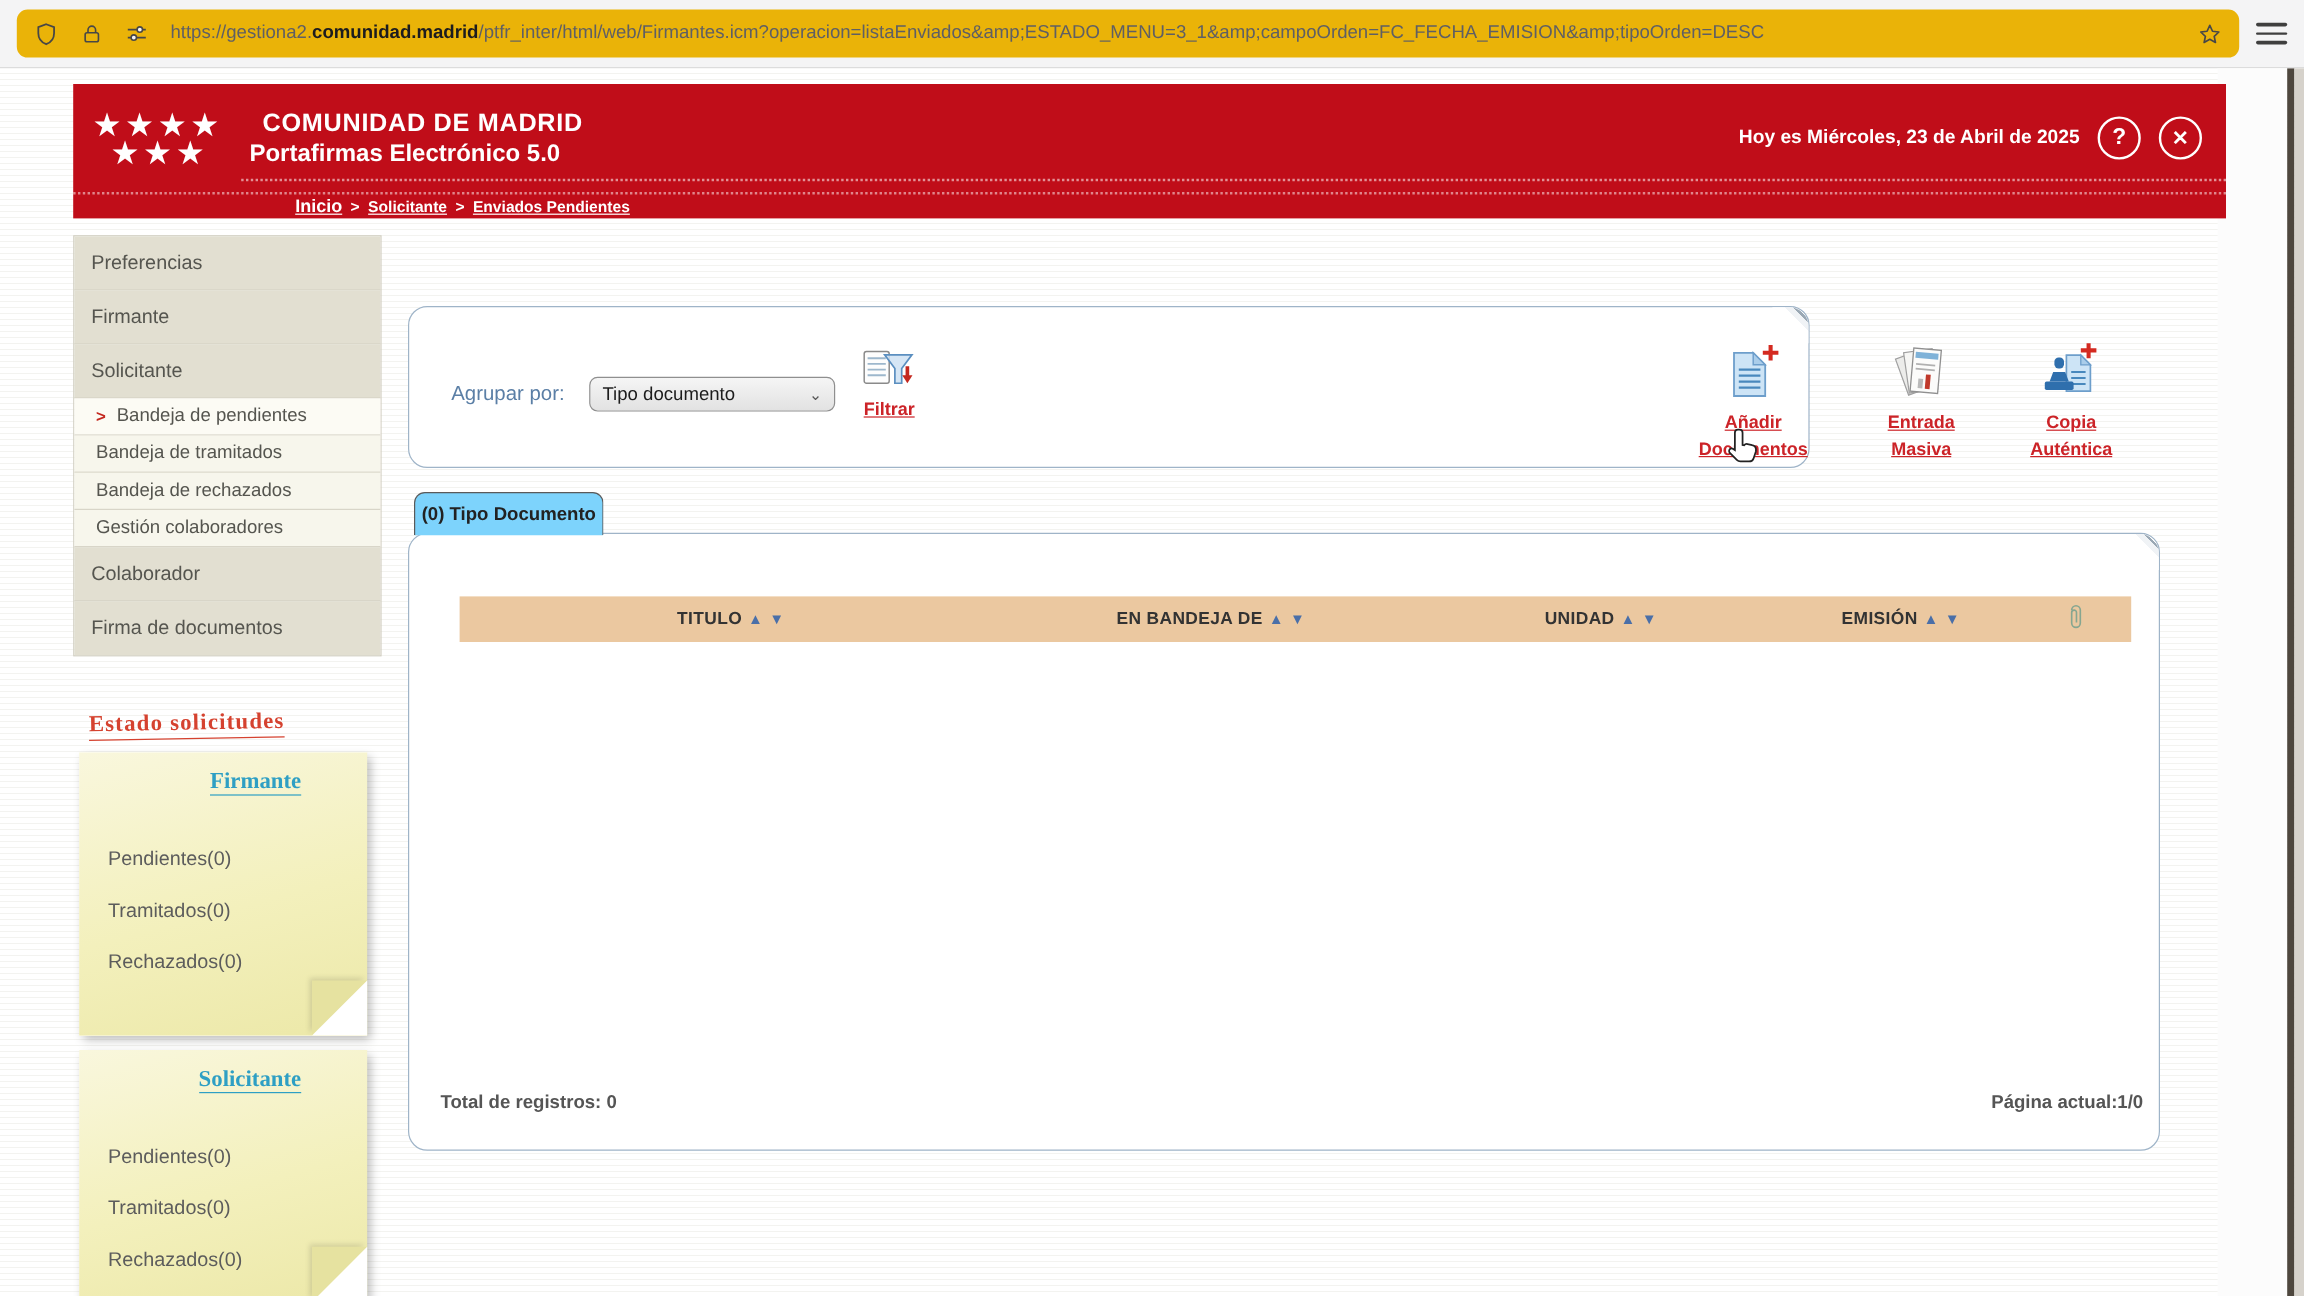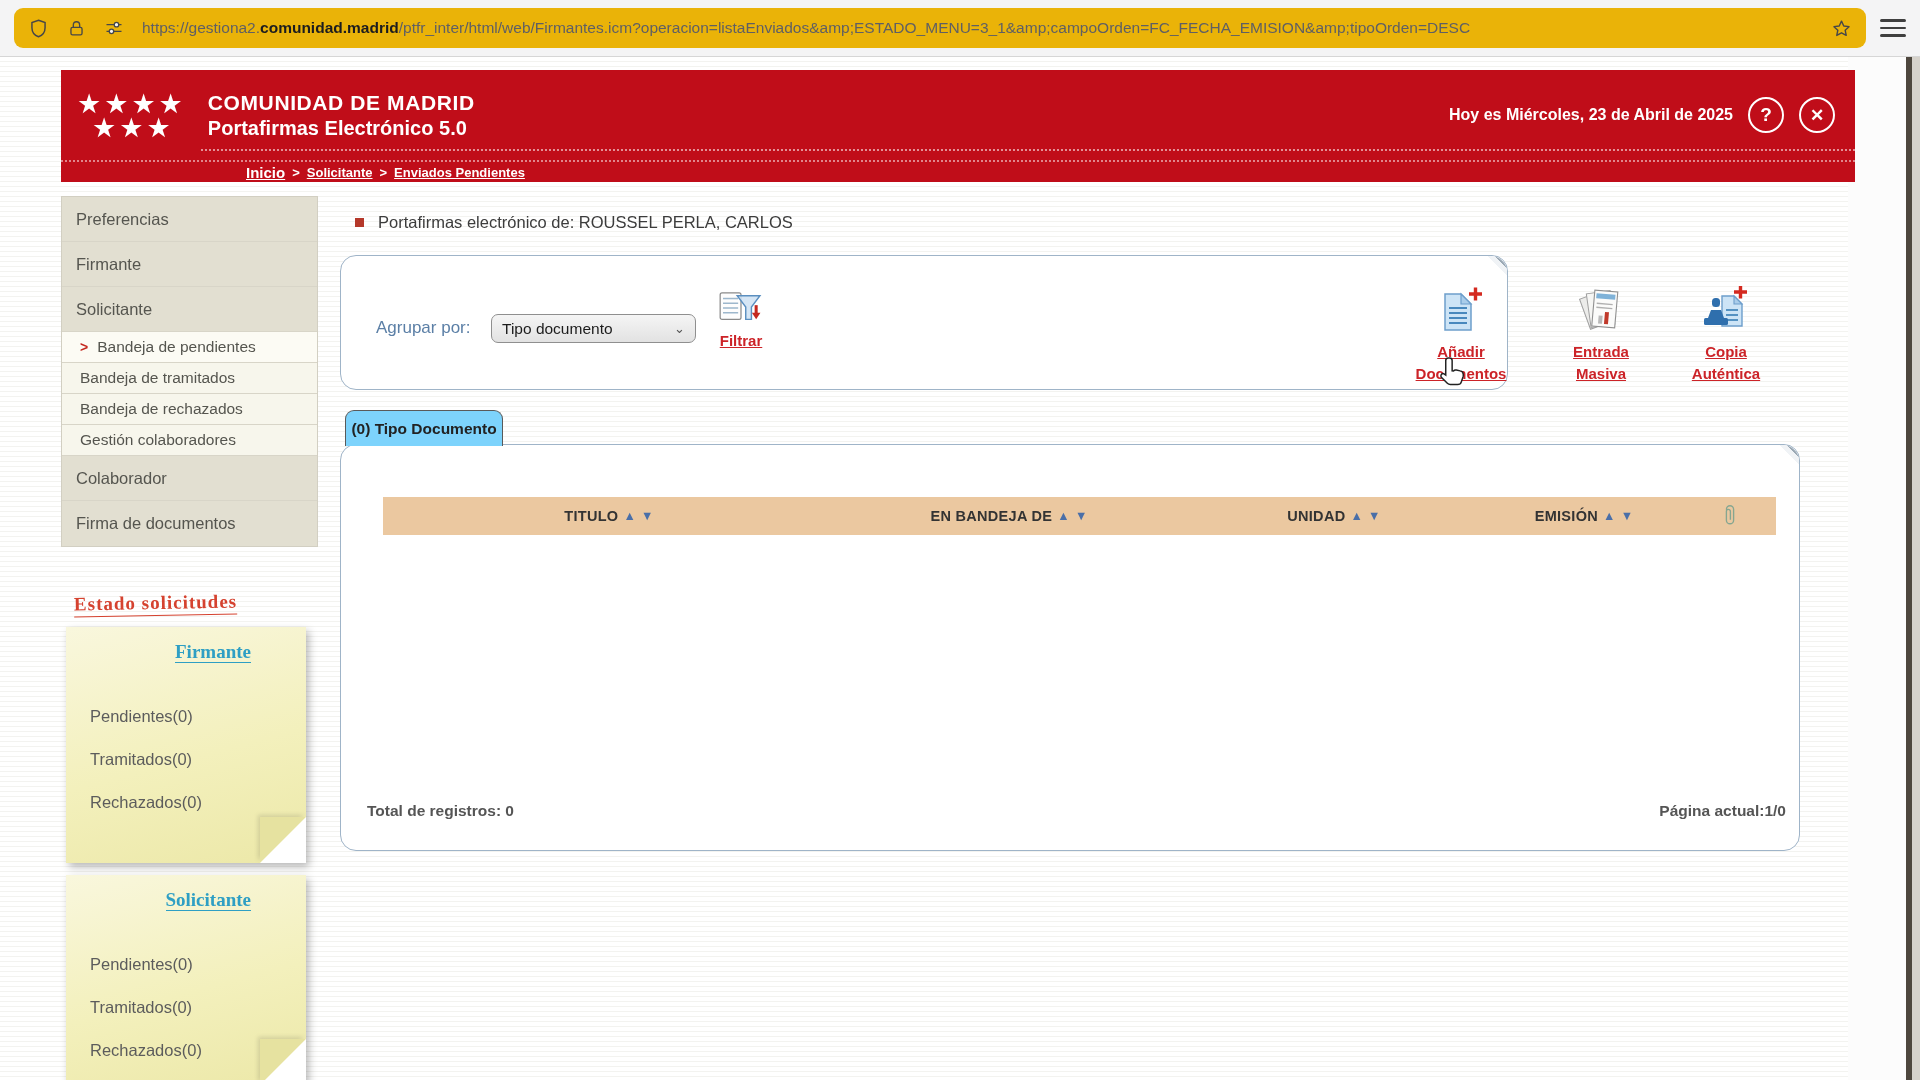--- a/index.html
+++ b/index.html
@@ -27,21 +27,21 @@
   .win-edge-dark { position:absolute; left:1906px; top:57px; width:6px; height:1023px; background:#4e473e; }
   .win-edge-light { position:absolute; left:1912px; top:57px; width:8px; height:1023px; background:#d6d2cb; }
 
   
   .app-header { position:absolute; left:61px; top:70px; width:1794px; }
   .header-main { height:90px; background:#c00d19; display:flex; align-items:center; position:relative; }
   .logo { margin-left:16px; color:#fff; text-align:left; }
   .logo .row1 { font-size:27px; letter-spacing:3px; line-height:26px; }
   .logo .row2 { font-size:27px; letter-spacing:3px; line-height:22px; padding-left:15px; }
   .title-block { margin-left:22px; color:#fff; }
-  .org-name { font-size:21px; font-weight:700; letter-spacing:.6px; }
+  .org-name { font-size:21px; font-weight:700; letter-spacing:.6px;margin-left:11px; }
   .app-name { font-size:20px; font-weight:700; margin-top:2px; }
   .header-rule { position:absolute; left:140px; right:0; bottom:9px;
     border-bottom:2px dotted rgba(255,255,255,.55); }
   .header-date { margin-left:auto; color:#fff; font-size:16px; font-weight:700; }
   .round-btn { width:36px; height:36px; border-radius:50%; border:2.5px solid #ffffff;
     color:#fff; background:transparent; display:flex; align-items:center; justify-content:center;
     font-size:19px; font-weight:700; margin-left:15px; cursor:pointer; }
   .round-btn.close { margin-right:20px; font-size:17px; }
   .header-crumb { height:22px; background:#c00d19; border-top:2px dotted rgba(255,255,255,.5);
     display:flex; align-items:center; padding-left:185px; gap:7px; color:#fff; font-weight:700; }
@@ -102,21 +102,21 @@
   .filter-label { display:block; margin-top:2px; }
   .action { position:absolute; top:30px; width:110px; text-align:center; cursor:pointer; }
   .action-1 { left:1065px; } .action-2 { left:1205px; } .action-3 { left:1330px; }
   .action-label { display:block; line-height:1.45; margin-top:3px; }
 
   .tab { position:absolute; left:345px; top:410px; width:158px; height:36px; background:#7dd3fc;
     border:1px solid #5a5a5a; border-bottom:none; border-radius:9px 9px 0 0; z-index:3;
     display:flex; align-items:center; justify-content:center; font-size:15.5px; font-weight:700;
     color:#222; cursor:pointer; }
 
-  .table-panel { left:340px; top:444px; width:1460px; height:407px; }
+  .table-panel { left:340px; top:444px; width:1460px; height:515px; }
   .thead { position:absolute; left:42px; top:52px; width:1393px; height:38px; background:#ebc8a0;
     display:flex; }
   .th { display:flex; align-items:center; justify-content:center; gap:5px; font-size:14.5px;
     font-weight:700; color:#333; letter-spacing:.3px; }
   .th-1 { width:452px; } .th-2 { width:348px; } .th-3 { width:302px; }
   .th-4 { width:198px; } .th-5 { width:93px; }
   .sort { font-size:12.5px; color:#4a6fa8; cursor:pointer; }
   .tfoot-left { position:absolute; left:26px; bottom:30px; font-weight:700; font-size:15.5px; color:#555; }
   .tfoot-right { position:absolute; right:13px; bottom:30px; font-weight:700; font-size:15.5px; color:#555; }
 
@@ -219,24 +219,20 @@
 
   <div class="note note-2">
     <div class="note-title"><span>Solicitante</span></div>
     <div class="note-links">
       <a class="note-link">Pendientes(0)</a>
       <a class="note-link">Tramitados(0)</a>
       <a class="note-link">Rechazados(0)</a>
     </div>
   </div>
 
-  <div class="owner-line">
-    <span class="owner-bullet"></span>
-    <span>Portafirmas electrónico de: ROUSSEL PERLA, CARLOS</span>
-  </div>
 
   <div class="panel toolbar-panel">
     <div class="panel-curl"></div>
     <div class="group-label">Agrupar por:</div>
     <div class="group-select">
       <span>Tipo documento</span>
       <span class="select-chevron">⌄</span>
     </div>
     <div class="filter-block">
       <span>

